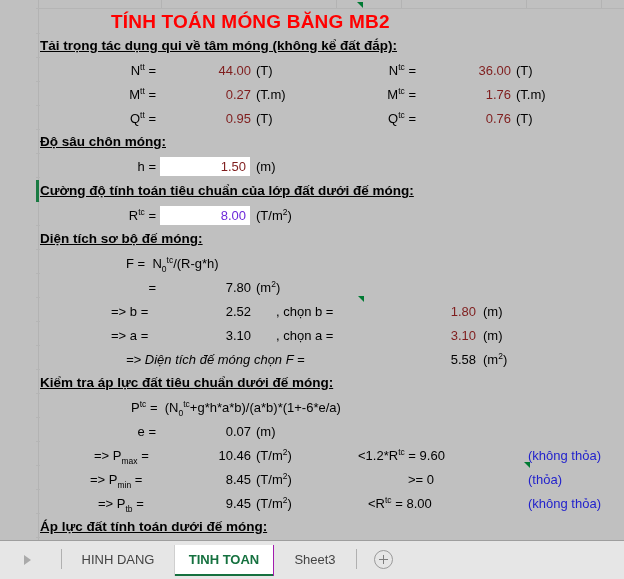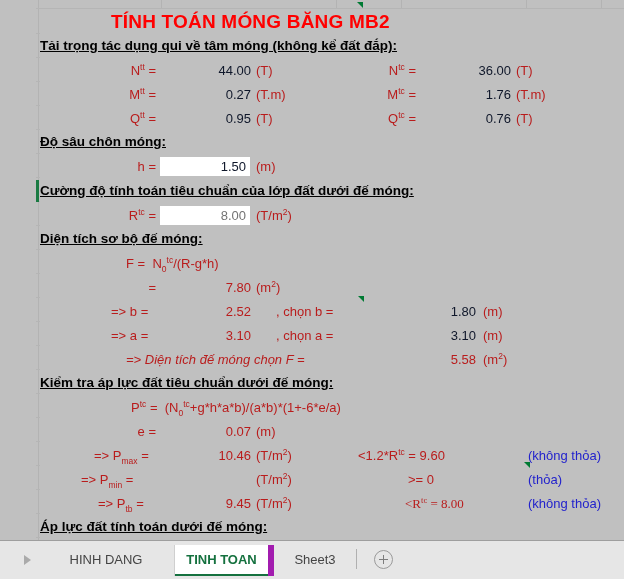--- a/index.html
+++ b/index.html
@@ -14,33 +14,33 @@
     background:#c0c0c0;
     overflow:hidden;
     margin-left:36px;
   }
   
   .vline{position:absolute;top:0;width:1px;background:#b3b3b3;}
   .hline{position:absolute;left:0;width:624px;height:1px;background:#b5b5b5;}
   .cell{position:absolute;white-space:nowrap;font-size:13px;color:#000;
         line-height:24px;height:24px;}
   .r{text-align:right;}
-  .red{color:#0f172a;}
+  .red{color:#7f1d1d;}
   .blue{color:#2222cc;}
-  .bluev{color:#737373;}
+  .bluev{color:#6d28d9;}
 
   .title{
     font-size:19px;font-weight:bold;color:#ff0000;
     letter-spacing:.2px;
   }
   .hdr{
     font-size:13.5px;font-weight:bold;color:#000;
     text-decoration:underline;
   }
-  .lbl{font-size:13px;color:#b91c1c;}
+  .lbl{font-size:13px;color:#000000;}
   sup{font-size:8.5px;vertical-align:super;line-height:0;}
   sub{font-size:8.5px;vertical-align:sub;line-height:0;}
 
   .inputcell{
     position:absolute;background:#ffffff;height:19px;line-height:19px;
     text-align:right;font-size:13px;padding-right:4px;box-sizing:border-box;
   }
   .cmt{position:absolute;width:0;height:0;
        border-top:6px solid #007a33;border-left:6px solid transparent;}
 
@@ -56,21 +56,21 @@
           border-top:5px solid transparent;border-bottom:5px solid transparent;}
   .vsep{position:absolute;top:8px;width:1px;height:20px;background:#b0b0b0;}
   .tab{
     position:absolute;top:4px;height:31px;line-height:30px;
     font-size:13px;color:#444;text-align:center;box-sizing:border-box;
     background:#e6e6e6;
   }
   .tab.active{
     background:#ffffff;color:#15713f;font-weight:bold;
     border-top:2px solid #15713f;border-left:1px solid #cfcfcf;
-    border-right:6px solid #a21caf;border-top:none;
+    border-right:1px solid #a21caf;border-top:none;
     box-shadow:inset 0 -3px 0 #ffffff;
   }
   .tab.active .ul{position:absolute;left:0;bottom:0;width:100%;height:2px;background:#15713f;}
   .plusbtn{position:absolute;top:9px;width:19px;height:19px;border-radius:50%;
            border:1.5px solid #9a9a9a;box-sizing:border-box;}
   .plusbtn:before,.plusbtn:after{content:"";position:absolute;background:#7d7d7d;}
   .plusbtn:before{left:4px;top:7.5px;width:9px;height:1.5px;}
   .plusbtn:after{top:4px;left:7.5px;height:9px;width:1.5px;}
 </style>
 </head>
@@ -214,55 +214,56 @@
   </div>
   <div class="cell r lbl" style="left:140px;top:444px;width:75px;">10.46</div>
   <div class="cell lbl" style="left:220px;top:444px;">
     <span>(T/m</span><sup>2</sup><span>)</span>
   </div>
   <div class="cell lbl" style="left:322px;top:444px;">
     <span>&lt;1.2*R</span><sup>tc</sup><span> = 9.60</span>
   </div>
   <div class="cell blue" style="left:492px;top:444px;">(không thỏa)</div>
 
-  <div class="cell lbl" style="left:45px;top:468px;">
+  <div class="cell lbl" style="left:54px;top:468px;">
     <span>=&gt; P</span><sub>min</sub><span> =</span>
   </div>
+  <div class="cell r lbl" style="left:140px;top:468px;width:75px;">8.45</div>
   <div class="cell lbl" style="left:220px;top:468px;">
     <span>(T/m</span><sup>2</sup><span>)</span>
   </div>
   <div class="cell lbl" style="left:372px;top:468px;">
     <span>&gt;= 0</span><sup></sup><span></span>
   </div>
   <div class="cmt" style="left:488px;top:462px;"></div>
   <div class="cell blue" style="left:492px;top:468px;">(thỏa)</div>
 
   <div class="cell lbl" style="left:62px;top:492px;">
     <span>=&gt; P</span><sub>tb</sub><span> =</span>
   </div>
   <div class="cell r lbl" style="left:140px;top:492px;width:75px;">9.45</div>
   <div class="cell lbl" style="left:220px;top:492px;">
     <span>(T/m</span><sup>2</sup><span>)</span>
   </div>
-  <div class="cell lbl" style="left:369px;top:492px;font-family:Liberation Serif, serif;">
+  <div class="cell lbl" style="left:332px;top:492px;">
     <span>&lt;R</span><sup>tc</sup><span> = 8.00</span>
   </div>
   <div class="cell blue" style="left:492px;top:492px;">(không thỏa)</div>
 
   <div class="cell hdr" style="left:4px;top:515px;">Áp lực đất tính toán dưới đế móng:</div>
 
 </div>
 
 <div id="bottom">
   <div id="navbtns">
     <div class="navtri"></div>
   </div>
   <div class="vsep" style="left:61px;"></div>
 
-  <div class="tab" style="left:56px;width:100px;">HINH DANG</div>
+  <div class="tab" style="left:68px;width:100px;">HINH DANG</div>
 
   <div class="tab active" style="left:174px;width:100px;">
     <span>TINH TOAN</span>
     <span class="ul"></span>
   </div>
 
   <div class="tab" style="left:277px;width:76px;">Sheet3</div>
 
   <div class="vsep" style="left:356px;"></div>
 

